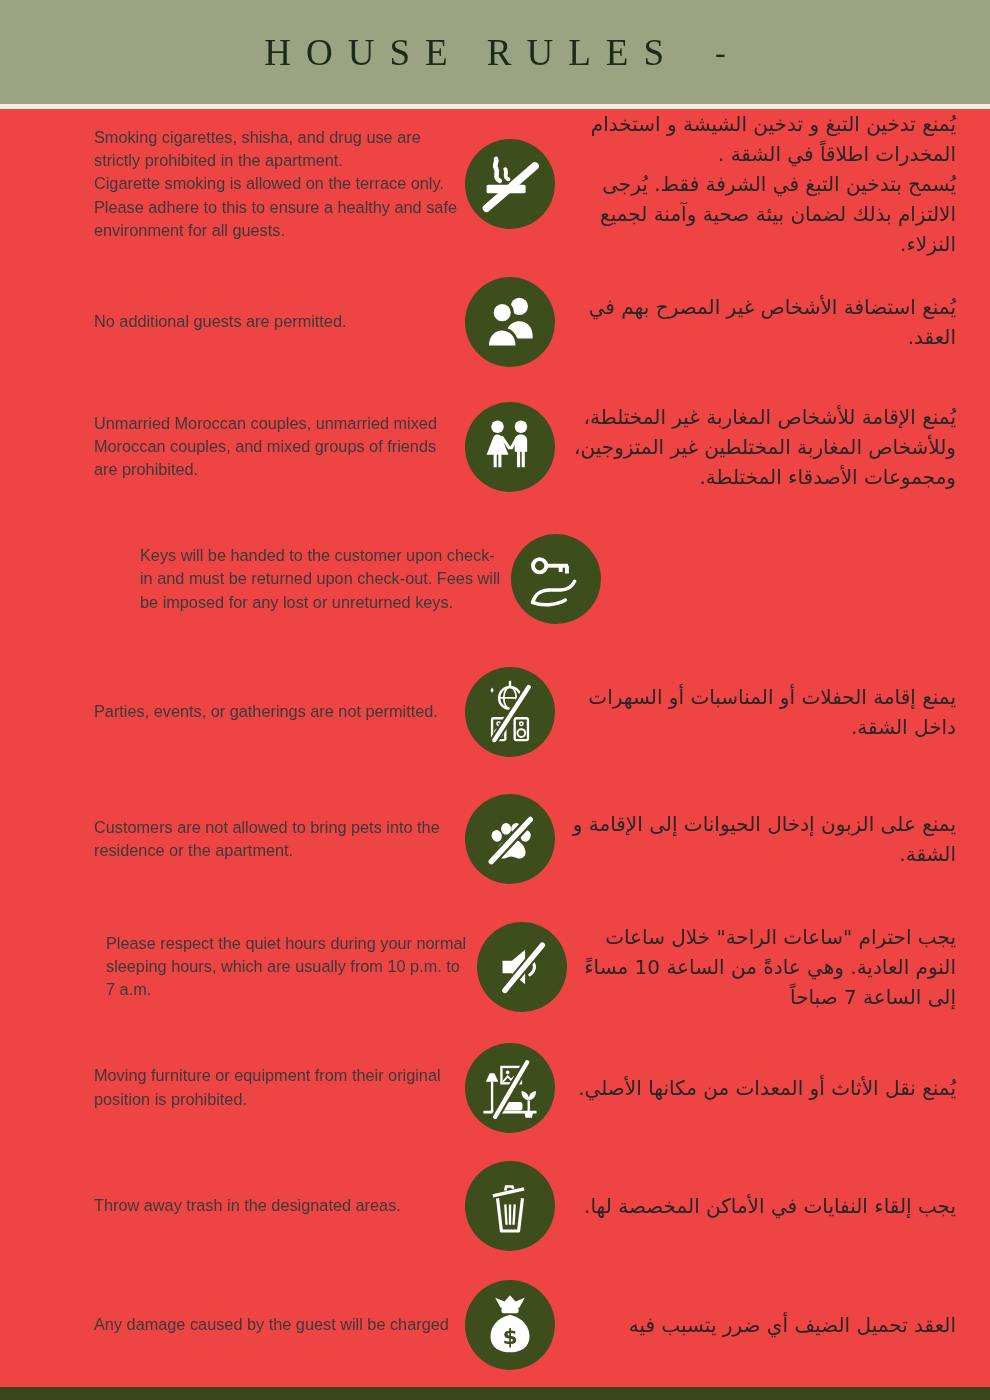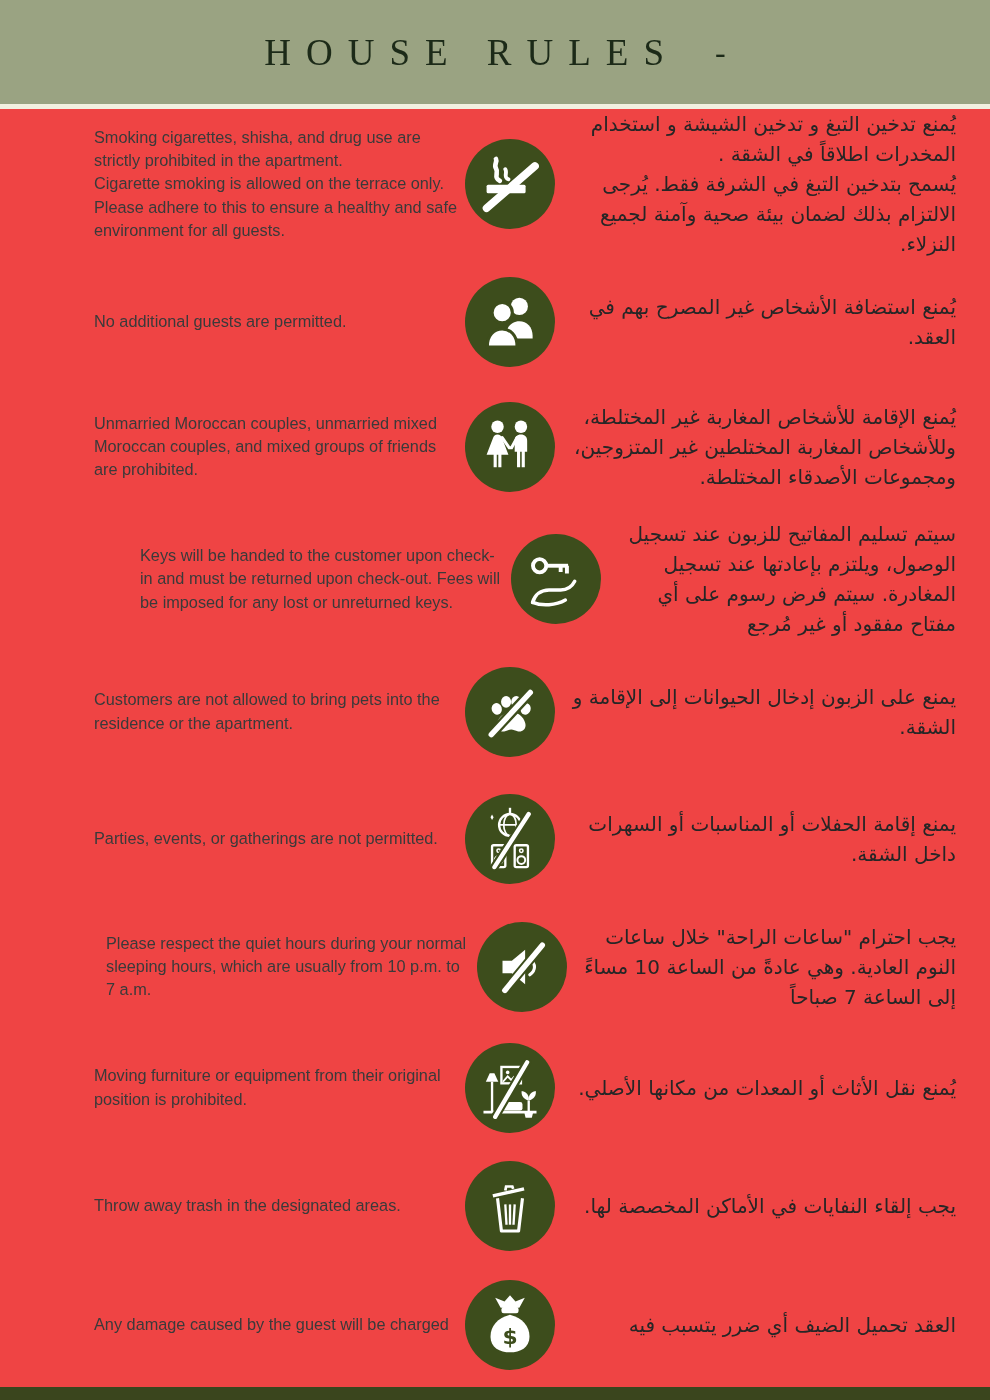--- a/index.html
+++ b/index.html
@@ -112,41 +112,20 @@
       <div class="icon-circle">
             <svg viewBox="0 0 100 100" aria-hidden="true" fill="none" stroke="#fff">
     <circle cx="29" cy="33" r="8.5" stroke-width="5"></circle>
     <path d="M37.5 33 h28" stroke-width="5"></path>
     <path d="M56 33 v8 M64 33 v10" stroke-width="5"></path>
     <path d="M20 80 c3 -10 11 -16 21 -16 h15 c9 0 14 -3 18 -11" stroke-width="4.5" stroke-linecap="round"></path>
     <path d="M20 80 c12 5 30 4 42 -3" stroke-width="4.5" stroke-linecap="round"></path>
   </svg>
           </div>
     </div>
-    <div class="col-ar">سيتم تسليم المفاتيح للزبون عند تسجيل الوصول، ويلتزم بإعادتها عند تسجيل المغادرة. سيتم فرض رسوم على أي مفتاح مفقود أو غير مُرجع</div>
-  </div>
-
-  <div class="rule-row">
-    <div class="col-en">Customers are not allowed to bring pets into the residence or the apartment.</div>
-    <div class="col-icon">
-      <div class="icon-circle">
-            <svg viewBox="0 0 100 100" aria-hidden="true">
-    <g fill="#fff">
-      <ellipse cx="33" cy="46" rx="6.5" ry="7.5" transform="rotate(-15 33 46)"></ellipse>
-      <ellipse cx="45" cy="37" rx="6.5" ry="7.5"></ellipse>
-      <ellipse cx="58" cy="37" rx="6.5" ry="7.5"></ellipse>
-      <ellipse cx="70" cy="46" rx="6.5" ry="7.5" transform="rotate(15 70 46)"></ellipse>
-      <path d="M51.5 50 c8 0 16 6 18 14 c2 7 -3 12 -9 11 c-4 -1 -6 -2.5 -9 -2.5 c-3 0 -5 1.5 -9 2.5 c-6 1 -11 -4 -9 -11 c2 -8 10 -14 18 -14 z"></path>
-    </g>
-    <line x1="26" y1="79" x2="76" y2="25" stroke="var(--icon-bg)" stroke-width="13" stroke-linecap="round"></line>
-    <line x1="26" y1="79" x2="76" y2="25" stroke="#fff" stroke-width="7" stroke-linecap="round"></line>
-  </svg>
-          </div>
-    </div>
-    <div class="col-ar">يمنع على الزبون إدخال الحيوانات إلى الإقامة و الشقة.</div>
   </div>
 
   <div class="rule-row">
     <div class="col-en">Parties, events, or gatherings are not permitted.</div>
     <div class="col-icon">
       <div class="icon-circle">
             <svg viewBox="0 0 100 100" aria-hidden="true" fill="none" stroke="#fff">
     <line x1="50" y1="10" x2="50" y2="18" stroke-width="3"></line>
     <circle cx="50" cy="32" r="14" stroke-width="3"></circle>
     <path d="M36 32 h28 M50 18 a8 14 0 0 1 0 28 M50 18 a8 14 0 0 0 0 28" stroke-width="2.2"></path>
@@ -160,20 +139,40 @@
     <circle cx="64.5" cy="77" r="5" stroke-width="2.5"></circle>
     <line x1="30" y1="86" x2="74" y2="18" stroke="var(--icon-bg)" stroke-width="11" stroke-linecap="round"></line>
     <line x1="30" y1="86" x2="74" y2="18" stroke="#fff" stroke-width="5.5" stroke-linecap="round"></line>
   </svg>
           </div>
     </div>
     <div class="col-ar">يمنع إقامة الحفلات أو المناسبات أو السهرات داخل الشقة.</div>
   </div>
 
   <div class="rule-row">
+    <div class="col-en">Customers are not allowed to bring pets into the residence or the apartment.</div>
+    <div class="col-icon">
+      <div class="icon-circle">
+            <svg viewBox="0 0 100 100" aria-hidden="true">
+    <g fill="#fff">
+      <ellipse cx="33" cy="46" rx="6.5" ry="7.5" transform="rotate(-15 33 46)"></ellipse>
+      <ellipse cx="45" cy="37" rx="6.5" ry="7.5"></ellipse>
+      <ellipse cx="58" cy="37" rx="6.5" ry="7.5"></ellipse>
+      <ellipse cx="70" cy="46" rx="6.5" ry="7.5" transform="rotate(15 70 46)"></ellipse>
+      <path d="M51.5 50 c8 0 16 6 18 14 c2 7 -3 12 -9 11 c-4 -1 -6 -2.5 -9 -2.5 c-3 0 -5 1.5 -9 2.5 c-6 1 -11 -4 -9 -11 c2 -8 10 -14 18 -14 z"></path>
+    </g>
+    <line x1="26" y1="79" x2="76" y2="25" stroke="var(--icon-bg)" stroke-width="13" stroke-linecap="round"></line>
+    <line x1="26" y1="79" x2="76" y2="25" stroke="#fff" stroke-width="7" stroke-linecap="round"></line>
+  </svg>
+          </div>
+    </div>
+    <div class="col-ar">يمنع على الزبون إدخال الحيوانات إلى الإقامة و الشقة.</div>
+  </div>
+
+  <div class="rule-row">
     <div class="col-en">Please respect the quiet hours during your normal sleeping hours, which are usually from 10 p.m. to 7 a.m.</div>
     <div class="col-icon">
       <div class="icon-circle">
             <svg viewBox="0 0 100 100" aria-hidden="true">
     <path d="M25 42 h12 l17 -14 v44 l-17 -14 h-12 z" fill="#fff"></path>
     <path d="M60 40 c4 3 6 6 6 10 c0 4 -2 7 -6 10" fill="none" stroke="#fff" stroke-width="4" stroke-linecap="round"></path>
     <line x1="28" y1="80" x2="76" y2="22" stroke="var(--icon-bg)" stroke-width="12" stroke-linecap="round"></line>
     <line x1="28" y1="80" x2="76" y2="22" stroke="#fff" stroke-width="7" stroke-linecap="round"></line>
   </svg>
           </div>

